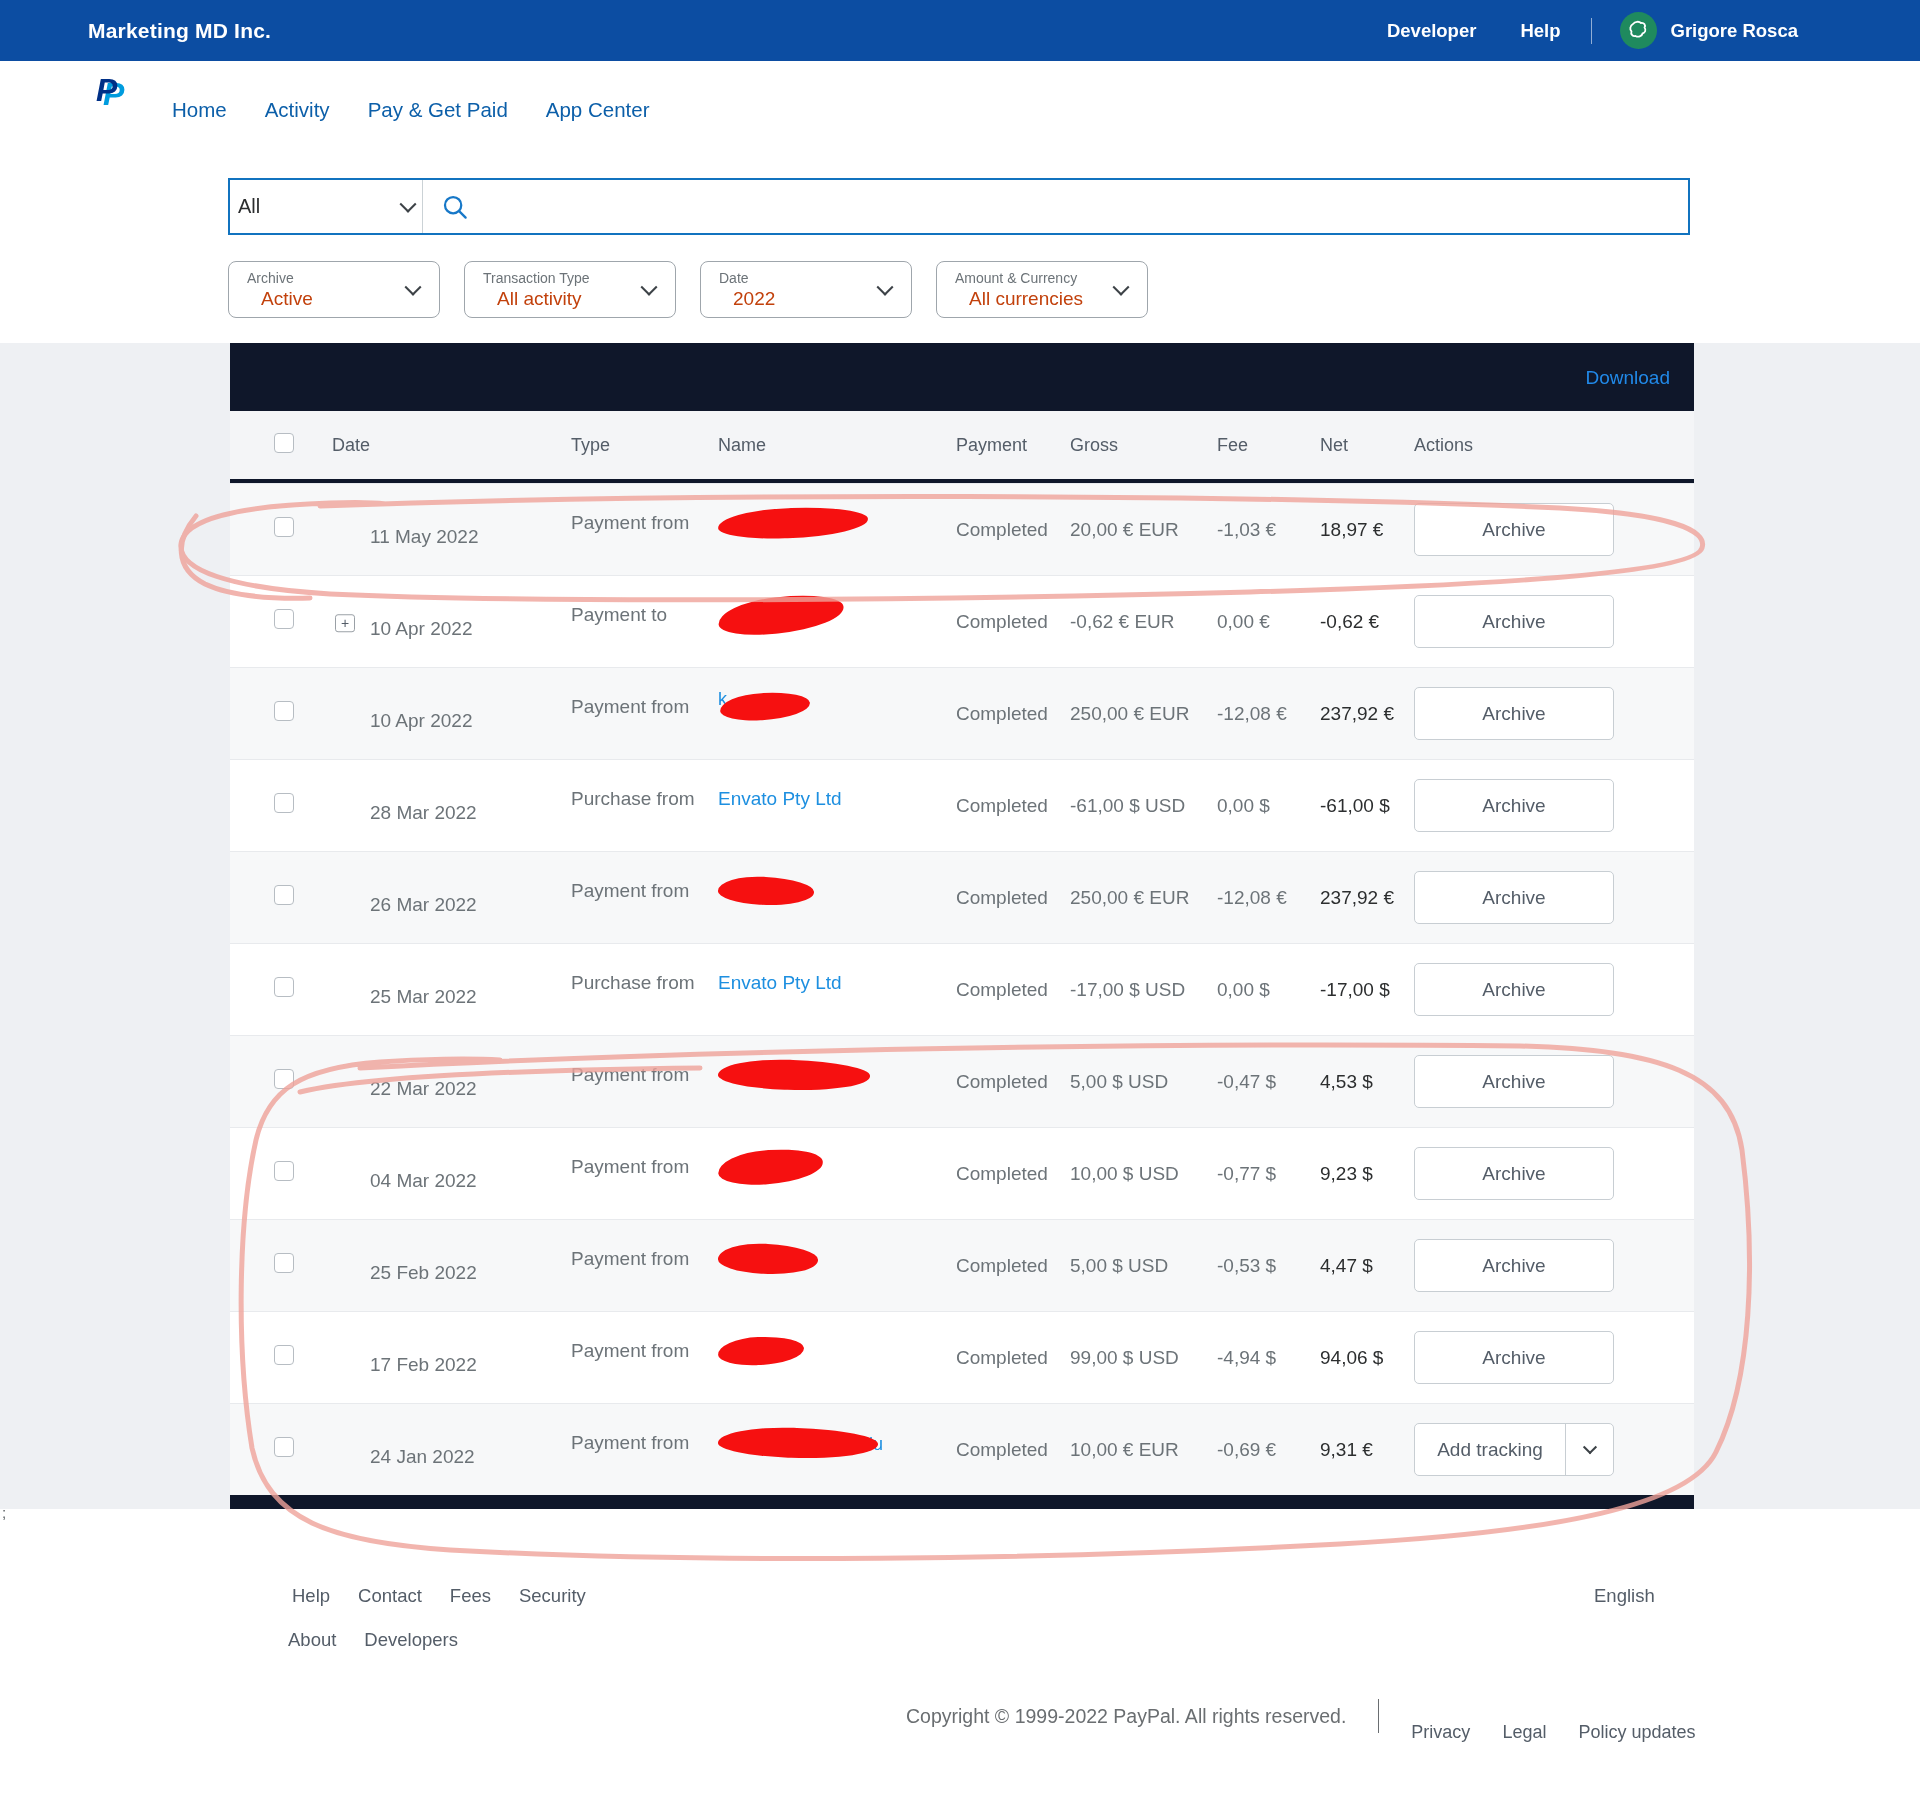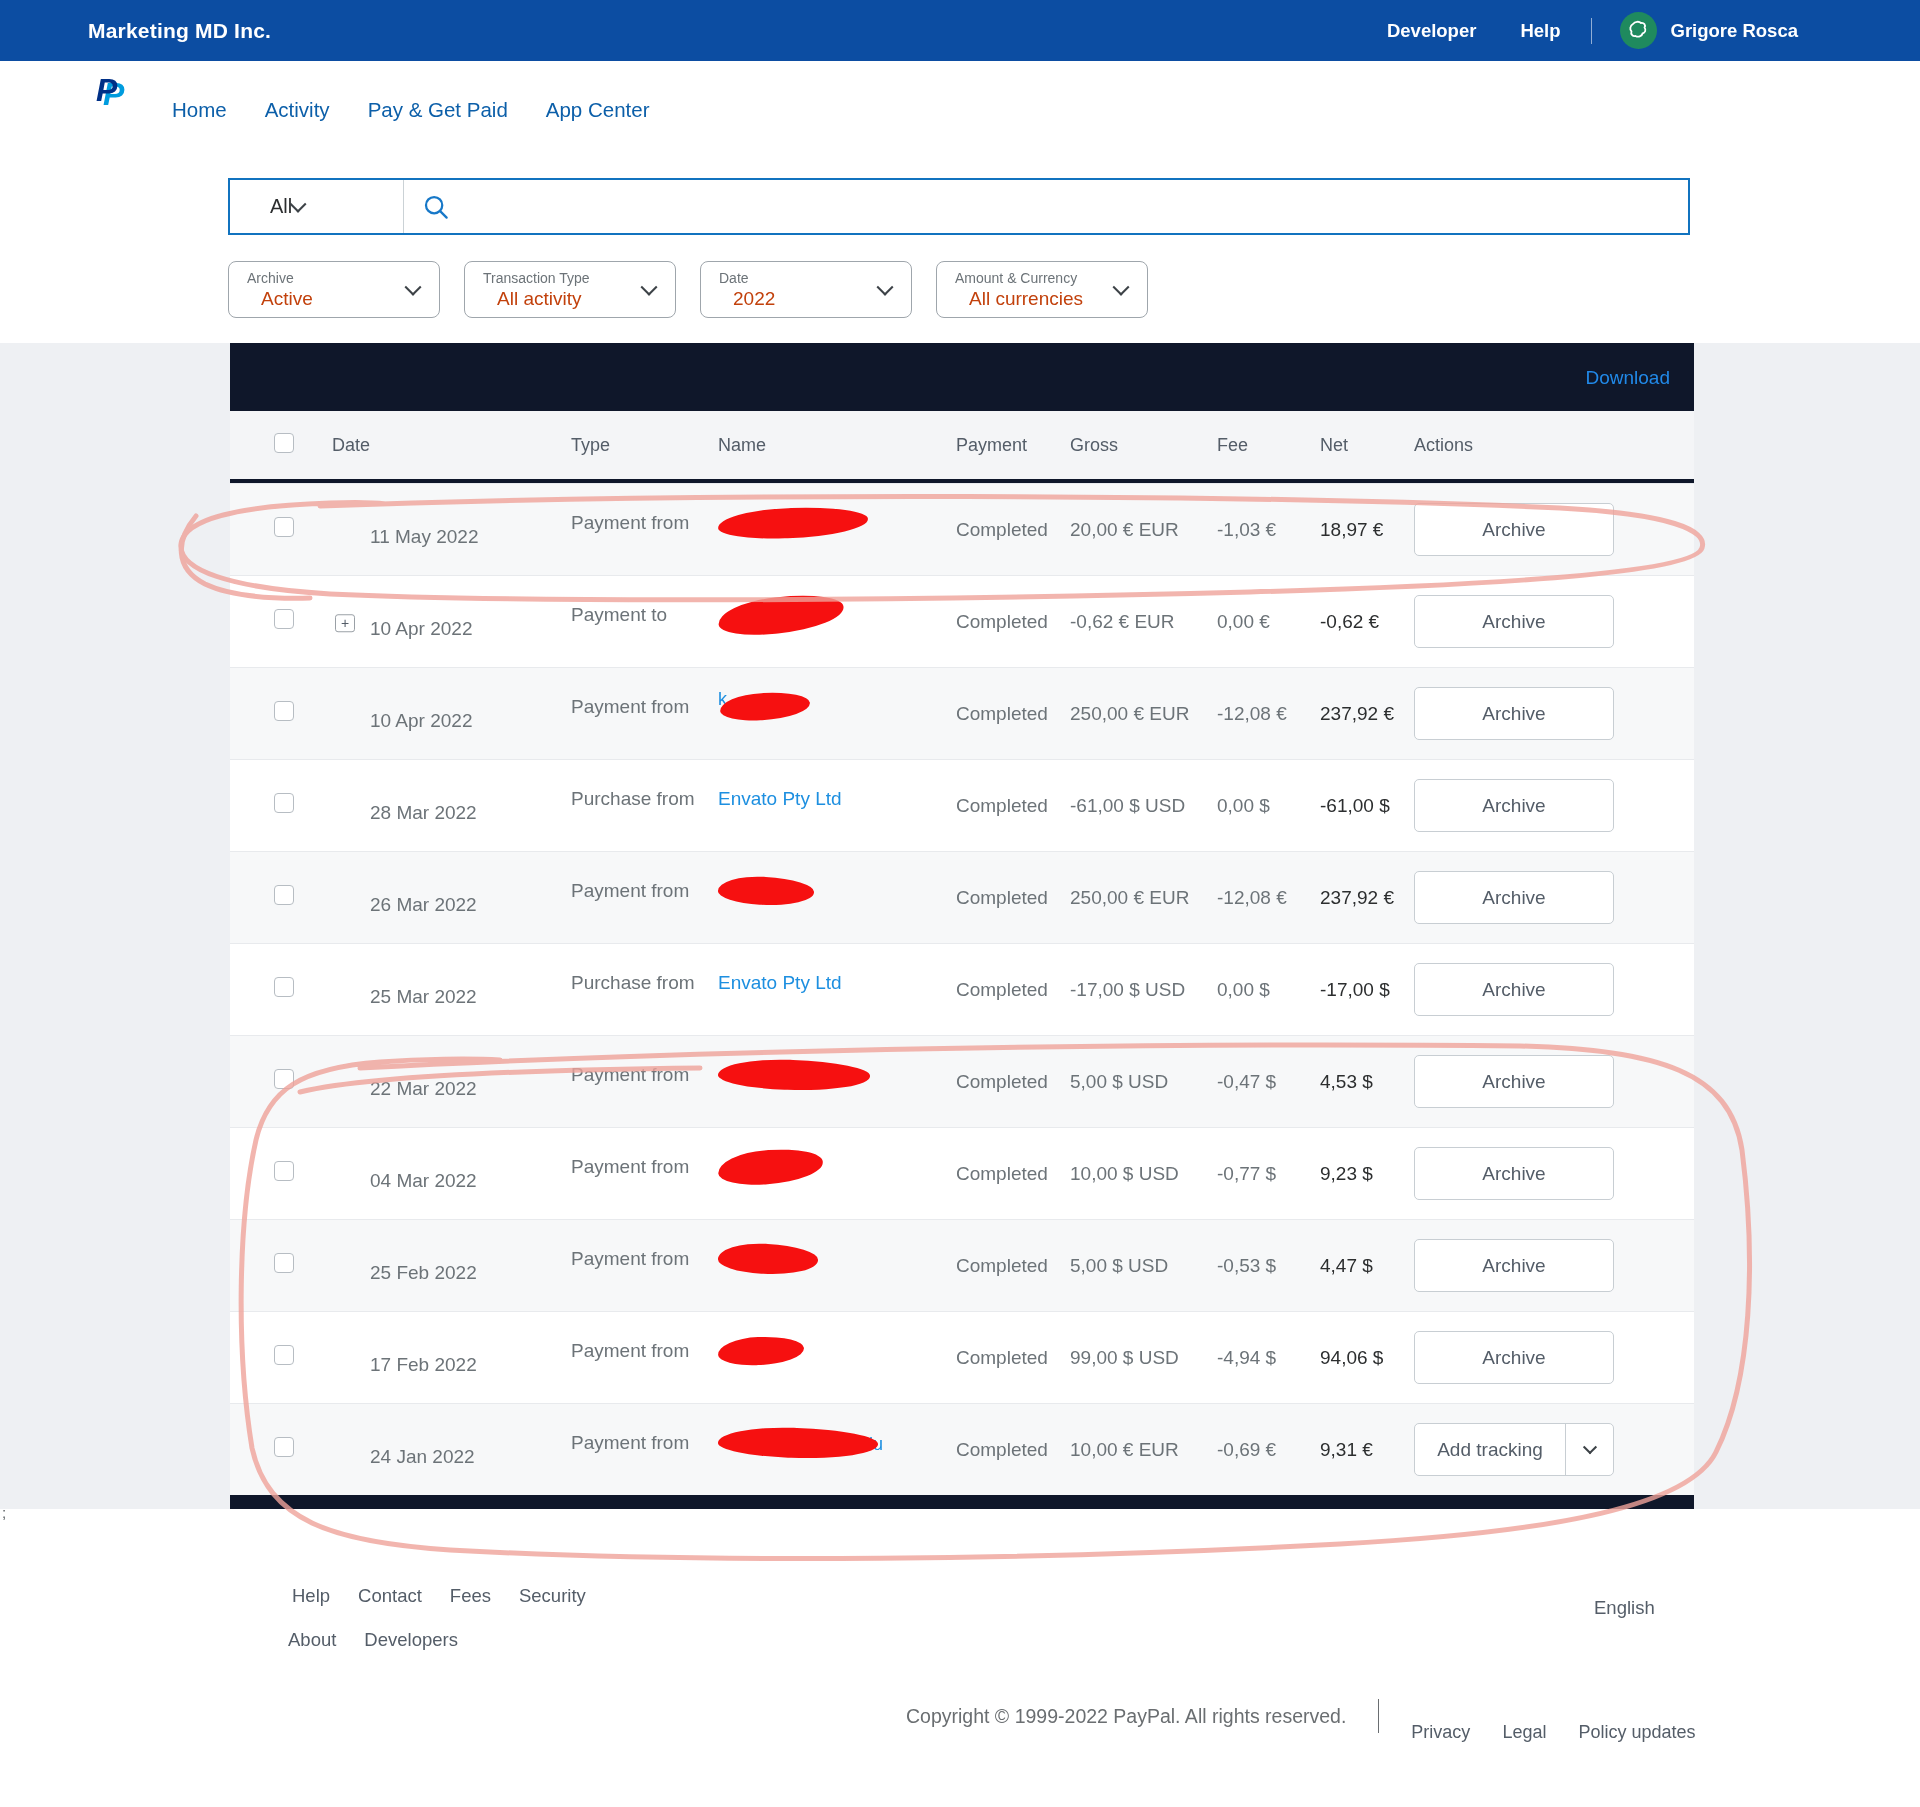--- a/index.html
+++ b/index.html
@@ -23,22 +23,22 @@
 
   
   .navbar { height:61px; background:#fff; display:flex; align-items:center; padding-left:96px; }
   .logo { width:30px; height:37px; margin-right:46px; }
   .nav-links { display:flex; align-items:center; gap:38px;margin-top:36px; }
   .nav-link { color:#0c5fa9; font-size:20.5px; font-weight:500; }
 
   
   .search-section { background:#fff; height:221px; padding:56px 0 0 228px; }
   .search-bar { width:1462px; height:57px; border:2px solid #1173bf; display:flex; align-items:stretch; background:#fff; }
-  .scope { width:174px; display:flex; align-items:center; 
-           padding:0 40px; border-right:1px solid #cbd2d6; }
+  .scope { width:193px; display:flex; align-items:center; justify-content:space-between;
+           padding:0 8px; border-right:1px solid #cbd2d6; }
   .scope-label { font-size:20px; color:#2c2e2f; }
   .chev { display:inline-block; width:12px; height:12px; border-right:2px solid #3c4247;
           border-bottom:2px solid #3c4247; transform:rotate(45deg) translate(-2px,-2px); }
   .search-input { flex:1; border:none; outline:none; font-size:21px; padding:0 22px;
                   font-family:"Liberation Sans", sans-serif; color:#2c2e2f; }
   .search-input::placeholder { color:#9aa0a6; }
   .search-icon-btn { width:64px; display:flex; align-items:center; justify-content:center; background:none; border:none; }
 
   .filters { display:flex; gap:24px; margin-top:26px; }
   .chip { width:212px; height:57px; border:1px solid #9fa6ac; border-radius:8px; background:#fff;
@@ -81,21 +81,21 @@
                display:none; align-items:stretch; overflow:hidden; }
   .split-label { flex:1; display:flex; align-items:center; justify-content:center; font-size:19px; color:#545d68; }
   .split-chev { width:48px; border-left:1px solid #c8ced3; display:flex; align-items:center; justify-content:center; }
   .split-chev .chev { width:10px; height:10px; }
 
   
   .footer { position:relative; height:298px; background:#fff; }
   .f-links1 { position:absolute; left:292px; top:76px; display:flex; gap:28px; }
   .f-links2 { position:absolute; left:288px; top:120px; display:flex; gap:28px; }
   .f-link { color:#545d68; font-size:18.5px; }
-  .f-lang { position:absolute; left:1594px; top:88px; color:#545d68; font-size:18.5px; }
+  .f-lang { position:absolute; left:1594px; top:76px; color:#545d68; font-size:18.5px; }
   .f-copy { position:absolute; left:906px; top:180px; display:flex; align-items:center; gap:32px; }
   .copyright { color:#6a6e71; font-size:19.5px; }
   .f-copy-divider { width:1px; height:34px; background:#6a6e71; }
   .legal-link { color:#545d68; font-size:18px;margin-top:33px; }
 
   .stray-glyph { position:absolute; left:2px; top:1504px; font-size:15px; color:#5a5f63; }
 
   
   .annotations { position:absolute; left:0; top:0; width:1920px; height:1807px;
                  pointer-events:none; z-index:60; }

